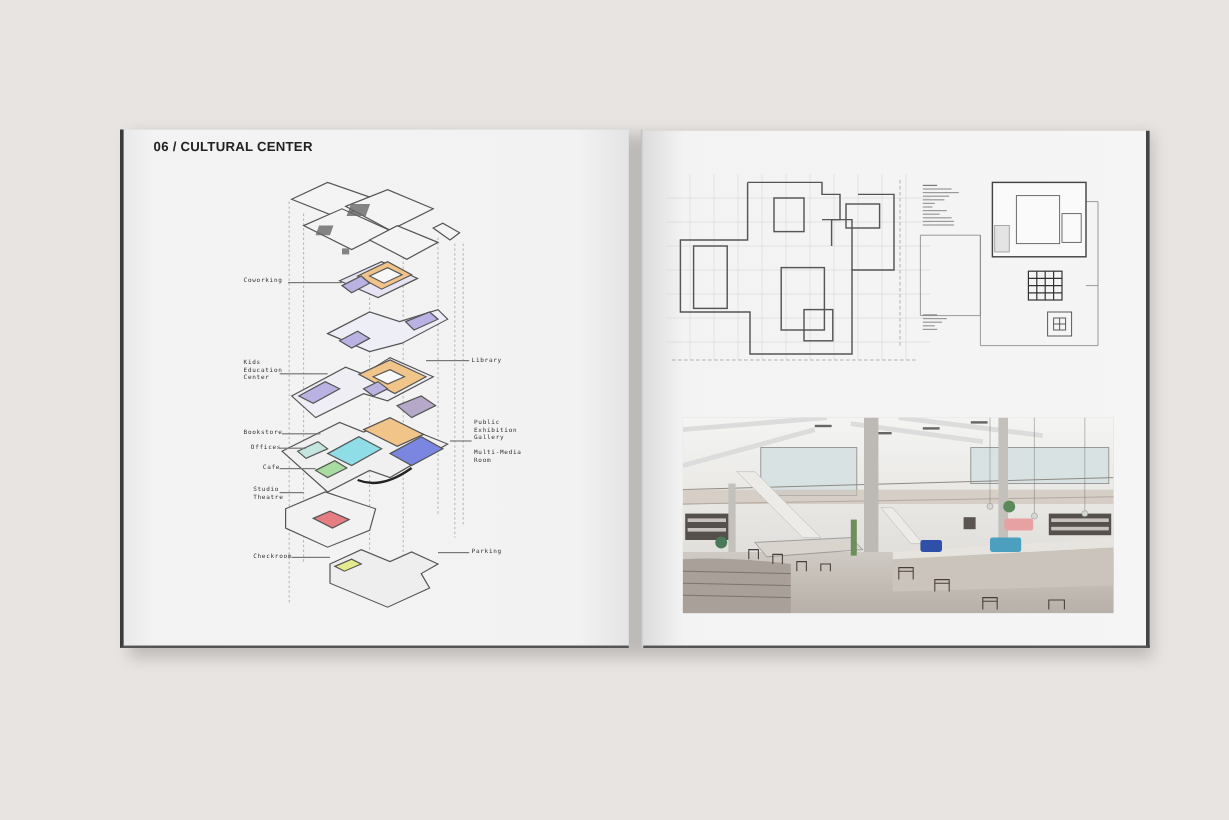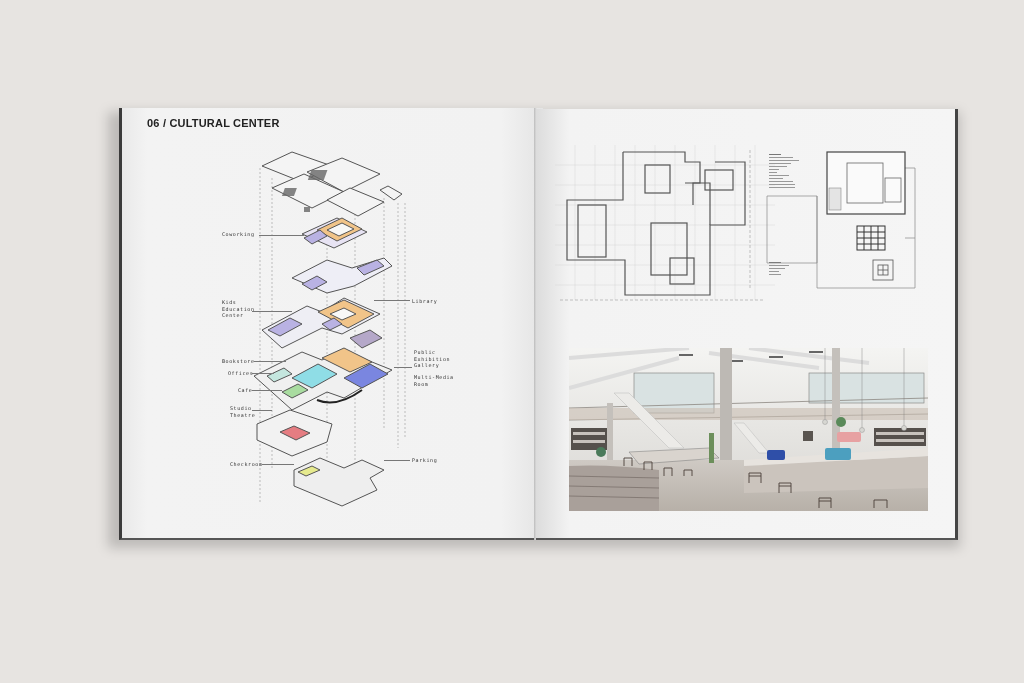--- a/index.html
+++ b/index.html
@@ -1,19 +1,19 @@
 <!DOCTYPE html>
 <html><head>
 <meta charset="utf-8">
 <style>
   html,body{margin:0;padding:0;}
   body{width:1024px;height:683px;background:#e7e4e1;position:relative;overflow:hidden;font-family:"Liberation Sans",sans-serif;}
   .shadow{position:absolute;left:108px;top:112px;width:852px;height:436px;background:rgba(0,0,0,0.18);filter:blur(6px);}
   .page{position:absolute;background:#f1f1f1;}
-  .left-page{left:119px;top:108px;width:424px;height:432px;background:linear-gradient(90deg,#e9e9e9 0%,#f3f3f3 6%,#f2f2f2 90%,#e4e4e4 100%);border-left:3px solid #3b3b3b;border-bottom:2px solid #555;box-sizing:border-box;}
+  .left-page{left:100px;top:108px;width:424px;height:432px;background:linear-gradient(90deg,#e9e9e9 0%,#f3f3f3 6%,#f2f2f2 90%,#e4e4e4 100%);border-left:3px solid #3b3b3b;border-bottom:2px solid #555;box-sizing:border-box;}
   .right-page{left:536px;top:109px;width:422px;height:431px;background:linear-gradient(90deg,#dcdcdc 0%,#f3f3f3 8%,#f5f5f5 100%);border-right:3px solid #444;border-bottom:2px solid #555;box-sizing:border-box;}
   .spine{position:absolute;left:534px;top:108px;width:3px;height:432px;background:linear-gradient(90deg,#bbb,#e8e8e8);}
   .page-title{position:absolute;left:25px;top:9px;font-size:11px;font-weight:bold;color:#222;letter-spacing:0.2px;}
   .label{position:absolute;font-family:"DejaVu Sans Mono","Liberation Mono",monospace;font-size:5px;line-height:6.5px;color:#333;letter-spacing:0.6px;white-space:pre-line;}
   .leader{position:absolute;height:0;border-top:1px solid #777;}
   svg{position:absolute;overflow:visible;}
   .render{position:absolute;left:569px;top:348px;width:359px;height:163px;overflow:hidden;background:#dcdad6;}
   .legend-block{position:absolute;}
   .legend-line{height:1px;background:#999;margin-bottom:2px;}
 </style>

